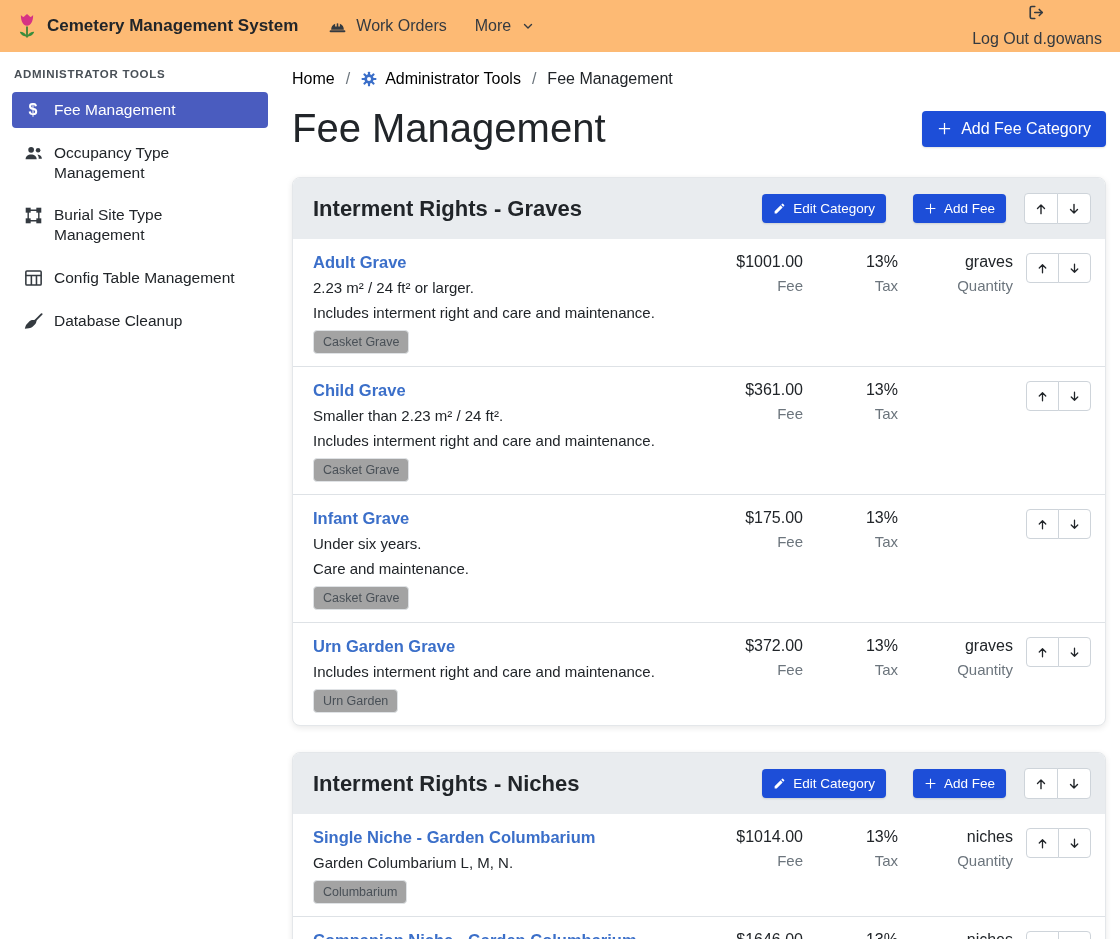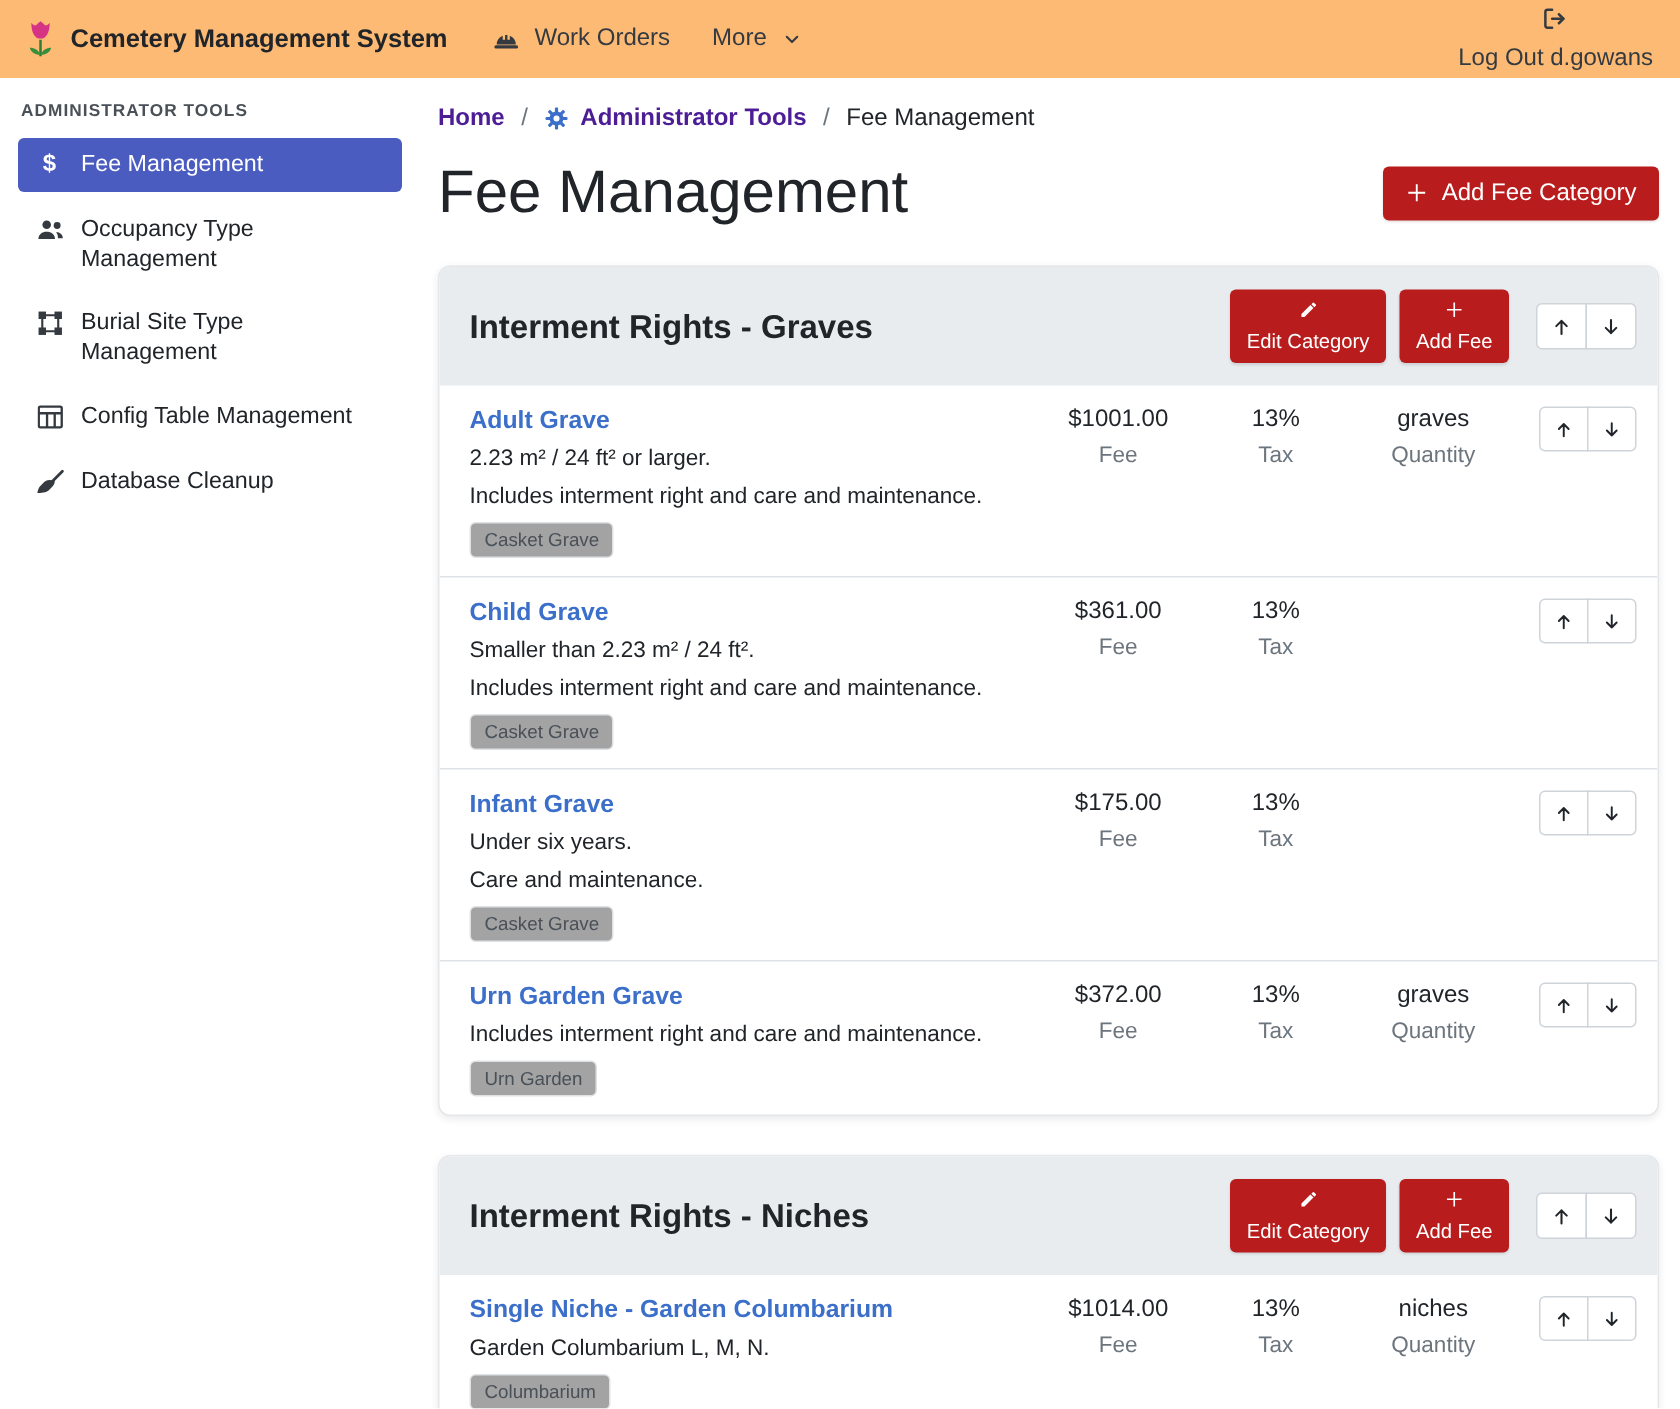--- a/index.html
+++ b/index.html
@@ -23,47 +23,47 @@
   .side-item { display: flex; align-items: flex-start; gap: 11px; padding: 8px 11px; border-radius: 4px; font-size: 15.5px; color: #212529; cursor: pointer; margin-bottom: 7px; line-height: 1.28; }
   .side-item .icon { width: 20px; flex-shrink: 0; display: flex; justify-content: center; margin-top: 2px; color: #343a40; }
   .side-item.active { background: #4a5cbf; color: #fff; }
   .side-item.active .icon { color: #fff; }
   .dollar-glyph { font-weight: 700; font-size: 16px; line-height: 1; margin-top: 1px; }
 
   
   .main { flex: 1; padding: 10px 14px 0 12px; overflow: hidden; }
 
   .breadcrumb { display: flex; align-items: center; gap: 11px; font-size: 16px; padding: 8px 0 2px; }
-  .breadcrumb .crumb-link { color: #4c1d95; cursor: pointer; display: flex; align-items: center; gap: 8px; font-weight: bold; }
+  .breadcrumb .crumb-link { color: #000000; cursor: pointer; display: flex; align-items: center; gap: 8px; }
   .breadcrumb .sep { color: #6c757d; }
   .breadcrumb .current { color: #212529; }
 
   .title-row { display: flex; justify-content: space-between; align-items: center; margin: 16px 0 26px; }
   .page-title { font-size: 40px; font-weight: 400; color: #212529; }
 
-  .btn-green { background: #b91c1c; color: #fff; border: none; border-radius: 4px; font-family: inherit; font-size: 16px; padding: 9px 15px; display: inline-flex; align-items: center; gap: 9px; cursor: pointer; box-shadow: 0 1px 2px rgba(0,0,0,.12); }
-  .btn-green.small { font-size: 13.5px; padding: 7px 11px; gap: 7px; flex-direction: column; }
+  .btn-green { background: #1d4ed8; color: #fff; border: none; border-radius: 4px; font-family: inherit; font-size: 16px; padding: 9px 15px; display: inline-flex; align-items: center; gap: 9px; cursor: pointer; box-shadow: 0 1px 2px rgba(0,0,0,.12); margin-left: 18px; }
+  .btn-green.small { font-size: 13.5px; padding: 7px 11px; gap: 7px; }
 
   
   .card { border: 1px solid #e4e7ea; border-radius: 8px; box-shadow: 0 2px 6px rgba(0,0,0,.09); margin-bottom: 26px; overflow: hidden; background: #fff; }
   .card-header { background: #e9ecef; display: flex; align-items: center; padding: 15px 14px 15px 20px; gap: 20px; }
   .card-title { font-size: 22px; font-weight: 600; flex: 1; color: #212529; }
   .header-actions { display: flex; align-items: center; gap: 9px; }
   .arrow-group { display: inline-flex; margin-left: 9px; }
   .arrow-btn { width: 34px; height: 31px; background: #fff; border: 1px solid #ced4da; display: inline-flex; align-items: center; justify-content: center; cursor: pointer; padding: 0; }
   .arrow-btn:first-child { border-radius: 4px 0 0 4px; }
   .arrow-btn:last-child { border-radius: 0 4px 4px 0; margin-left: -1px; }
 
   .fee-row { display: flex; align-items: flex-start; padding: 14px 14px 12px 20px; }
   .fee-row + .fee-row { border-top: 1px solid #dee2e6; }
   .fee-main { flex: 1; padding-right: 8px; }
   .fee-name { color: #3b6fc9; font-weight: 600; font-size: 16.5px; margin-bottom: 7px; cursor: pointer; display: inline-block; }
   .fee-desc { font-size: 15px; color: #212529; margin-bottom: 8px; }
   .fee-tag { display: inline-block; background: #a3a3a3; border: 1px solid #dfe2e5; color: #495057; font-size: 12.5px; padding: 4px 9px; border-radius: 4px; margin-top: 1px; }
-  .fee-col { width: 115px; text-align: center; }
+  .fee-col { width: 115px; text-align: right; }
   .fee-col.tax { width: 95px; }
   .fee-val { font-size: 16px; color: #212529; }
   .fee-sub { font-size: 15px; color: #6c757d; margin-top: 6px; }
   .fee-arrows { width: 78px; display: flex; justify-content: flex-end; }
   .fee-arrows .arrow-btn { width: 33px; height: 30px; }
 </style>
 </head>
 <body>
 
 <nav class="navbar">

